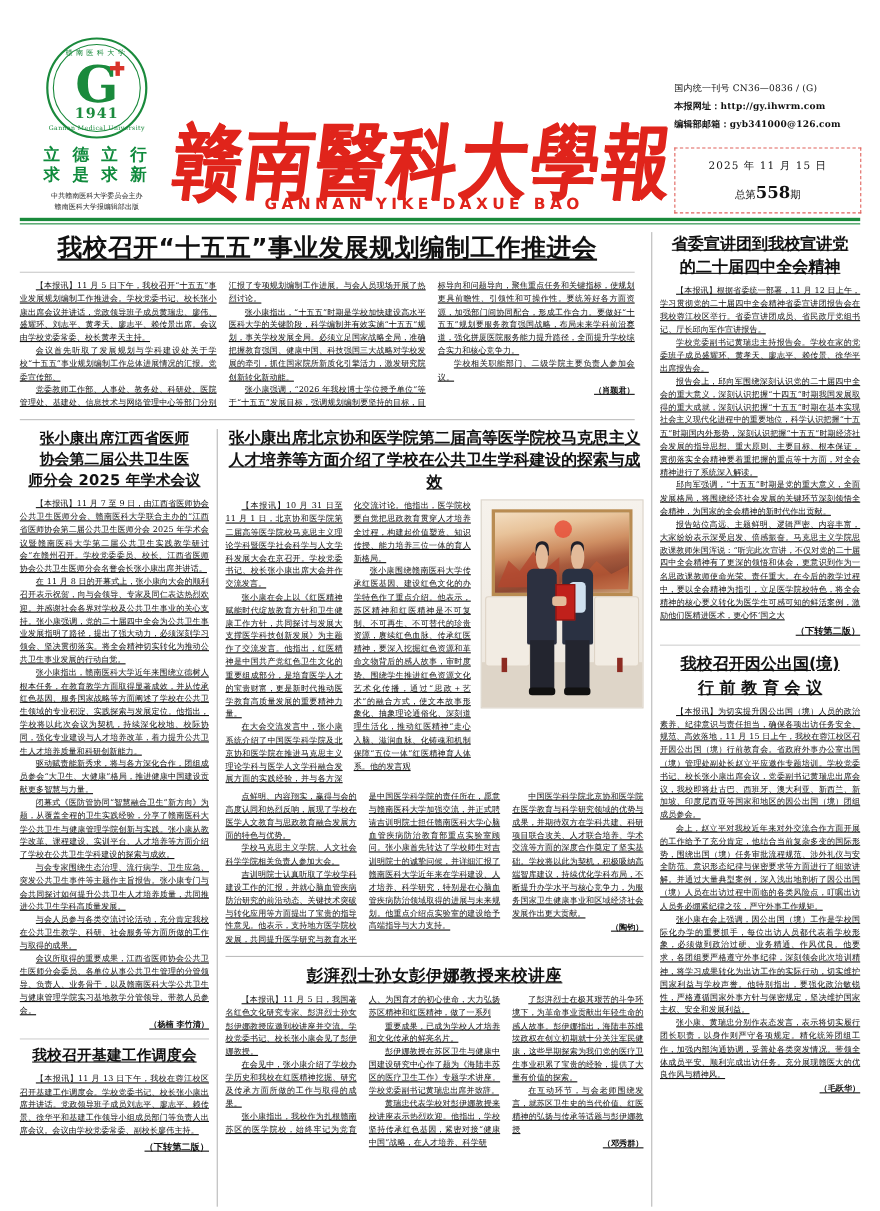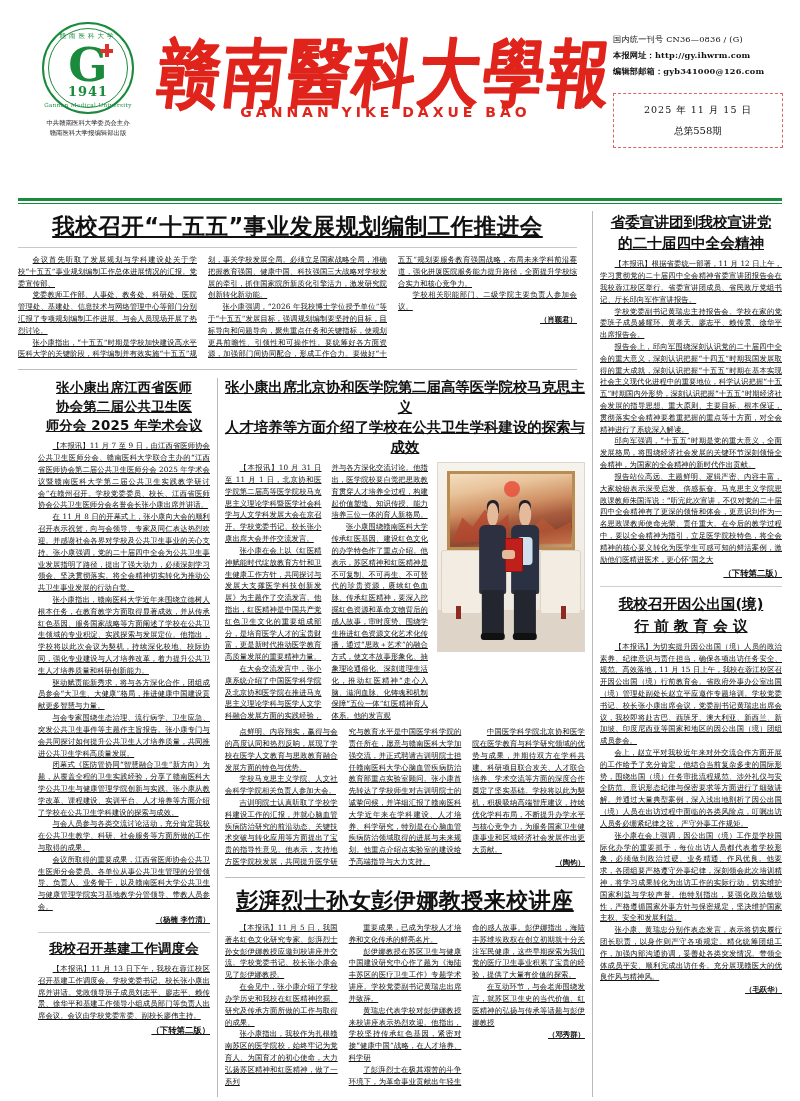--- a/index.html
+++ b/index.html
@@ -6,21 +6,21 @@
   body{
     width:800px;height:1101px;
     background:#ffffff;
     font-family:"DejaVu Serif","Liberation Serif",serif;
     color:#111;
     overflow:hidden;
   }
   .page{position:relative;width:800px;height:1101px;box-sizing:border-box;padding:14px 18px 0 18px;}
 
   
-  .masthead{display:flex;align-items:flex-start;height:180px;position:relative;}
+  .masthead{display:flex;align-items:flex-end;height:180px;position:relative;}
   .logo-block{width:140px;flex:0 0 140px;display:flex;flex-direction:column;align-items:center;padding-top:8px;}
   .seal{width:92px;height:92px;border-radius:50%;border:2.5px solid #1a8a3c;position:relative;display:flex;align-items:center;justify-content:center;box-sizing:border-box;}
   .seal:before{content:"";position:absolute;left:4px;top:4px;right:4px;bottom:4px;border:1px solid #1a8a3c;border-radius:50%;}
   .seal-g{font-family:"DejaVu Serif",serif;font-size:46px;color:#1a8a3c;font-weight:bold;line-height:1;position:relative;top:-3px;}
   .seal-cross{position:absolute;right:19px;top:20px;width:13px;height:13px;}
   .seal-cross:before,.seal-cross:after{content:"";position:absolute;background:#d9332b;}
   .seal-cross:before{left:4.6px;top:0;width:4px;height:13px;}
   .seal-cross:after{top:4.6px;left:0;height:4px;width:13px;}
   .seal-year{position:absolute;bottom:13px;left:0;right:0;text-align:center;font-size:13px;color:#1a8a3c;letter-spacing:1px;font-weight:bold;}
   .seal-arc-top{position:absolute;top:8px;left:0;right:0;text-align:center;font-size:6.5px;color:#1a8a3c;letter-spacing:3px;}
@@ -38,21 +38,21 @@
     margin-top:22px;
   }
   .en-title{color:#e0241b;font-size:14px;font-weight:bold;letter-spacing:4px;font-family:"DejaVu Sans","Liberation Sans",sans-serif;}
 
   .info-block{width:170px;flex:0 0 170px;padding-top:18px;}
   .info-line{font-size:8.2px;line-height:1.95;white-space:nowrap;letter-spacing:.2px;}
   .info-line.bold{font-weight:bold;}
   .datebox{margin-top:13px;border:1.6px dashed #e0635c;padding:10px 4px 9px 4px;text-align:center;}
   .datebox .d1{font-size:9.5px;letter-spacing:1px;}
   .datebox .d2{font-size:9.5px;margin-top:8px;}
-  .datebox .d2 b{font-size:10px;font-weight:normal;}
+  .datebox .d2 b{font-size:15px;font-weight:bold;}
 
   .rule-green{height:3px;background:#1a8a3c;margin-top:4px;}
   .rule-green2{height:1.4px;background:#1a8a3c;margin-top:1.6px;}
 
   
   .content{display:flex;margin-top:7px;height:886px;text-decoration:underline;}
   .col-left{width:172px;flex:0 0 172px;}
   .col-mid{flex:1;padding:0 8px;}
   .col-right{width:182px;flex:0 0 182px;}
   .vsep{width:1px;background:#b9b9b9;flex:0 0 1px;}
@@ -85,21 +85,21 @@
   .h-mid{
     font-family:"DejaVu Sans","Liberation Sans",sans-serif;font-weight:bold;
     font-size:14.4px;line-height:1.37;text-align:center;letter-spacing:0;margin:0 0 5px 0;
   }
   .h-right{
     font-family:"DejaVu Sans","Liberation Sans",sans-serif;font-weight:bold;
     font-size:14.6px;line-height:1.45;text-align:center;margin:0 0 5px 0;
   }
   .h-mid-center{
     font-family:"DejaVu Sans","Liberation Sans",sans-serif;font-weight:bold;
-    font-size:22px;text-align:center;margin:7px 0 6px 0;letter-spacing:.5px;
+    font-size:15px;text-align:center;margin:7px 0 6px 0;letter-spacing:.5px;
   }
   .hsep{height:1px;background:#bdbdbd;margin:9px 0 8px 0;}
   .hsep-thin{height:1px;background:#cfcfcf;margin:7px 0 6px 0;}
 
   
   .photo{
     width:100%;height:190px;margin:0 0 4px 0;position:relative;overflow:hidden;
     background:#efeae4;border:1px solid #ddd6cc;box-sizing:border-box;
   }
   .ph-wall{position:absolute;inset:0;background:linear-gradient(#f6f2ec,#ece6dd);}
@@ -136,20 +136,24 @@
   <div class="masthead">
 
     <div class="logo-block">
       <div class="seal">
         <div class="seal-arc-top">赣南医科大学</div>
         <div class="seal-g">G</div>
         <div class="seal-cross"></div>
         <div class="seal-year">1941</div>
         <div class="seal-arc-bot">Gannan Medical University</div>
       </div>
+      <div class="motto">
+        <div>立 德 立 行</div>
+        <div>求 是 求 新</div>
+      </div>
       <div class="sponsor">
         <div>中共赣南医科大学委员会主办</div>
         <div>赣南医科大学报编辑部出版</div>
       </div>
     </div>
 
     <div class="title-block">
       <div class="cn-title">赣南醫科大學報</div>
       <div class="en-title">GANNAN  YIKE  DAXUE  BAO</div>
     </div>
@@ -171,47 +175,48 @@
   <div class="rule-green2"></div>
 
   <div class="content">
 
     <div style="flex:1;display:flex;flex-direction:column;">
 
       <div style="padding-right:8px;">
         <div class="lead-head">我校召开“十五五”事业发展规划编制工作推进会</div>
         <div class="lead-rule"></div>
         <div class="cols3">
+          <p class="bt">【本报讯】11 月 5 日下午，我校召开“十五五”事业发展规划编制工作推进会。学校党委书记、校长张小康出席会议并讲话，党政领导班子成员黄瑞忠、廖伟、盛耀环、刘志平、黄孝天、廖志平、赖传景出席。会议由学校党委常委、校长黄孝天主持。</p>
           <p class="bt">会议首先听取了发展规划与学科建设处关于学校“十五五”事业规划编制工作总体进展情况的汇报。党委宣传部、</p>
           <p class="bt">党委教师工作部、人事处、教务处、科研处、医院管理处、基建处、信息技术与网络管理中心等部门分别汇报了专项规划编制工作进展。与会人员现场开展了热烈讨论。</p>
           <p class="bt">张小康指出，“十五五”时期是学校加快建设高水平医科大学的关键阶段，科学编制并有效实施“十五五”规划，事关学校发展全局。必须立足国家战略全局，准确把握教育强国、健康中国、科技强国三大战略对学校发展的牵引，抓住国家院所新质化引擎活力，激发研究院创新转化新动能。</p>
           <p class="bt">张小康强调，“2026 年我校博士学位授予单位”等于“十五五”发展目标，强调规划编制要坚持的目标，目标导向和问题导向，聚焦重点任务和关键指标，使规划更具前瞻性、引领性和可操作性。要统筹好各方面资源，加强部门间协同配合，形成工作合力。要做好“十五五”规划要服务教育强国战略，布局未来学科前沿赛道，强化拼厦医院服务能力提升路径，全面提升学校综合实力和核心竞争力。</p>
           <p class="bt">学校相关职能部门、二级学院主要负责人参加会议。</p>
           <div class="sign">（肖颖君）</div>
         </div>
       </div>
 
       <div class="hsep" style="margin-right:8px;"></div>
 
-      <div style="display:flex;flex:1;margin-left:20px;">
+      <div style="display:flex;flex:1;">
 
         <div class="col-left">
           <div>
             <div class="h-left">
               <div>张小康出席江西省医师</div>
               <div>协会第二届公共卫生医</div>
               <div>师分会 2025 年学术会议</div>
             </div>
             <div class="cols1">
               <p class="bt">【本报讯】11 月 7 至 9 日，由江西省医师协会公共卫生医师分会、赣南医科大学联合主办的“江西省医师协会第二届公共卫生医师分会 2025 年学术会议暨赣南医科大学第二届公共卫生实践教学研讨会”在赣州召开。学校党委委员、校长、江西省医师协会公共卫生医师分会名誉会长张小康出席并讲话。</p>
               <p class="bt">在 11 月 8 日的开幕式上，张小康向大会的顺利召开表示祝贺，向与会领导、专家及同仁表达热烈欢迎。并感谢社会各界对学校及公共卫生事业的关心支持。张小康强调，党的二十届四中全会为公共卫生事业发展指明了路径，提出了强大动力，必须深刻学习领会、坚决贯彻落实。将全会精神切实转化为推动公共卫生事业发展的行动自觉。</p>
               <p class="bt">张小康指出，赣南医科大学近年来围绕立德树人根本任务，在教育教学方面取得显著成效，并从传承红色基因、服务国家战略等方面阐述了学校在公共卫生领域的专业积淀、实践探索与发展定位。他指出，学校将以此次会议为契机，持续深化校地、校际协同，强化专业建设与人才培养改革，着力提升公共卫生人才培养质量和科研创新能力。</p>
               <p class="bt">驱动赋责能新秀求，将与各方深化合作，团组成员参会“大卫生、大健康”格局，推进健康中国建设贡献更多智慧与力量。</p>
+              <p class="bt">闭幕式《医防管协同“智慧融合卫生”新方向》为题，从覆盖全程的卫生实践经验，分享了赣南医科大学公共卫生与健康管理学院创新与实践。张小康从教学改革、课程建设、实训平台、人才培养等方面介绍了学校在公共卫生学科建设的探索与成效。</p>
               <p class="bt">与会专家围绕生态治理、流行病学、卫生应急、突发公共卫生事件等主题作主旨报告。张小康专门与会共同探讨如何提升公共卫生人才培养质量，共同推进公共卫生学科高质量发展。</p>
-              <p class="bt">闭幕式《医防管协同“智慧融合卫生”新方向》为题，从覆盖全程的卫生实践经验，分享了赣南医科大学公共卫生与健康管理学院创新与实践。张小康从教学改革、课程建设、实训平台、人才培养等方面介绍了学校在公共卫生学科建设的探索与成效。</p>
               <p class="bt">与会人员参与各类交流讨论活动，充分肯定我校在公共卫生教学、科研、社会服务等方面所做的工作与取得的成果。</p>
               <p class="bt">会议所取得的重要成果，江西省医师协会公共卫生医师分会委员、各单位从事公共卫生管理的分管领导、负责人、业务骨干，以及赣南医科大学公共卫生与健康管理学院实习基地教学分管领导、带教人员参会。</p>
               <div class="sign">（杨楠  李竹清）</div>
             </div>
           </div>
 
           <div class="hsep-thin"></div>
 
           <div>
             <div class="h-left">我校召开基建工作调度会</div>

